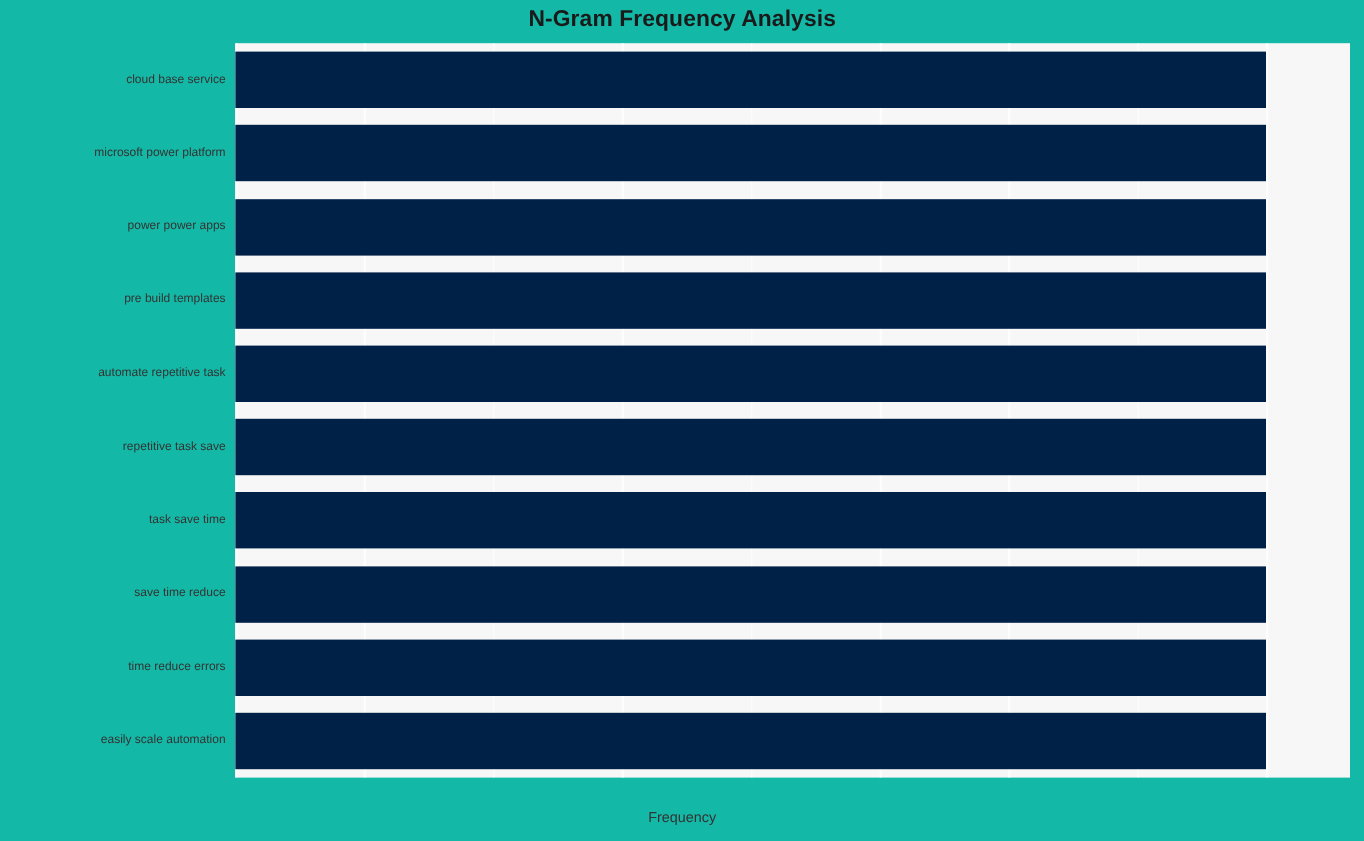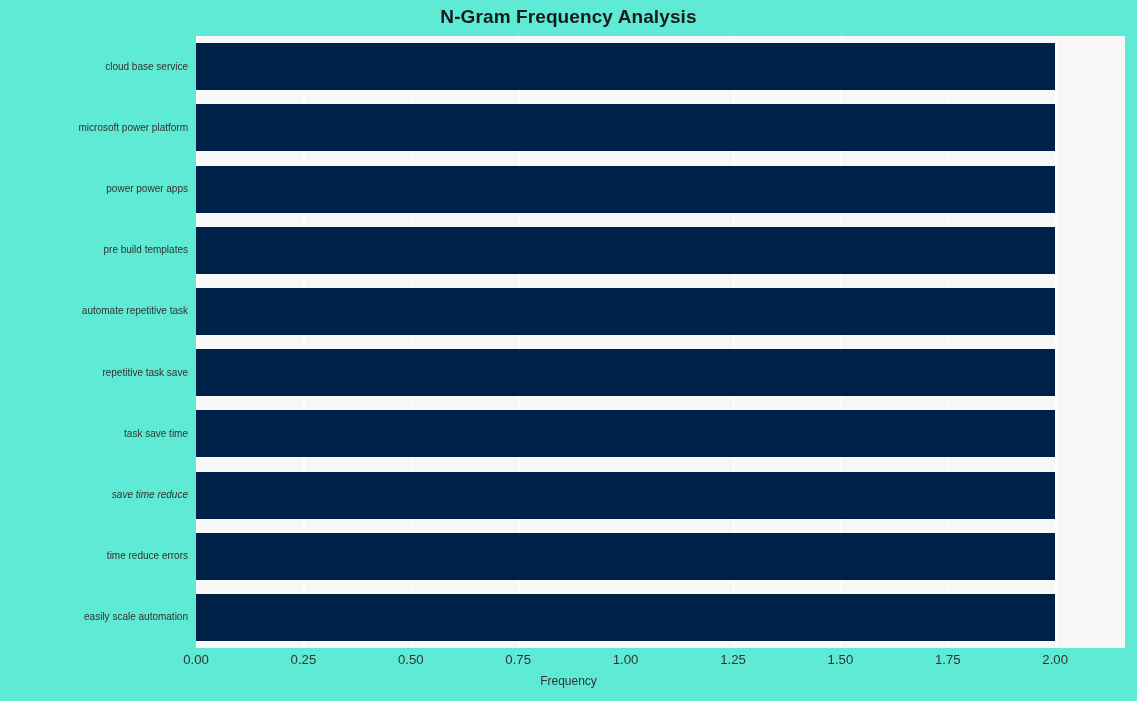--- a/index.html
+++ b/index.html
@@ -10,21 +10,21 @@
   body {
     width: 1137px;
     height: 701px;
     font-family: "Liberation Sans", "DejaVu Sans", sans-serif;
     overflow: hidden;
   }
   #figure {
     position: relative;
     width: 1137px;
     height: 701px;
-    background: #5eead4;
+    background: #14b8a6;
   }
   #chart-title {
     position: absolute;
     left: 0;
     top: 6px;
     width: 1137px;
     text-align: center;
     font-size: 19px;
     font-weight: bold;
     color: #1a1a1a;
@@ -131,32 +131,21 @@
   </div>
 
   <div id="ylabels">
       <div class="ytick-label" style="top: 23.6px;">cloud base service</div>
       <div class="ytick-label" style="top: 84.8px; padding-left: 21px;">microsoft power platform</div>
       <div class="ytick-label" style="top: 146px;">power power apps</div>
       <div class="ytick-label" style="top: 207.2px;">pre build templates</div>
       <div class="ytick-label" style="top: 268.4px;">automate repetitive task</div>
       <div class="ytick-label" style="top: 329.6px; text-align: right;">repetitive task save</div>
       <div class="ytick-label" style="top: 390.8px;">task save time</div>
-      <div class="ytick-label" style="top: 452px; font-style: italic;">save time reduce</div>
+      <div class="ytick-label" style="top: 452px;">save time reduce</div>
       <div class="ytick-label" style="top: 513.2px; margin-left: 32px;">time reduce errors</div>
       <div class="ytick-label" style="top: 574.4px;">easily scale automation</div>
     </div>
 
-  <div id="xlabels">
-      <div class="xtick-label" style="left: 196px;">0.00</div>
-      <div class="xtick-label" style="left: 303.399px;">0.25</div>
-      <div class="xtick-label" style="left: 410.798px;">0.50</div>
-      <div class="xtick-label" style="left: 518.197px;">0.75</div>
-      <div class="xtick-label" style="left: 625.595px;">1.00</div>
-      <div class="xtick-label" style="left: 732.994px;">1.25</div>
-      <div class="xtick-label" style="left: 840.393px;">1.50</div>
-      <div class="xtick-label" style="left: 947.792px;">1.75</div>
-      <div class="xtick-label" style="left: 1055.19px;">2.00</div>
-    </div>
 
   <div id="xaxis-title">Frequency</div>
 
 </div>
 
 </body></html>

